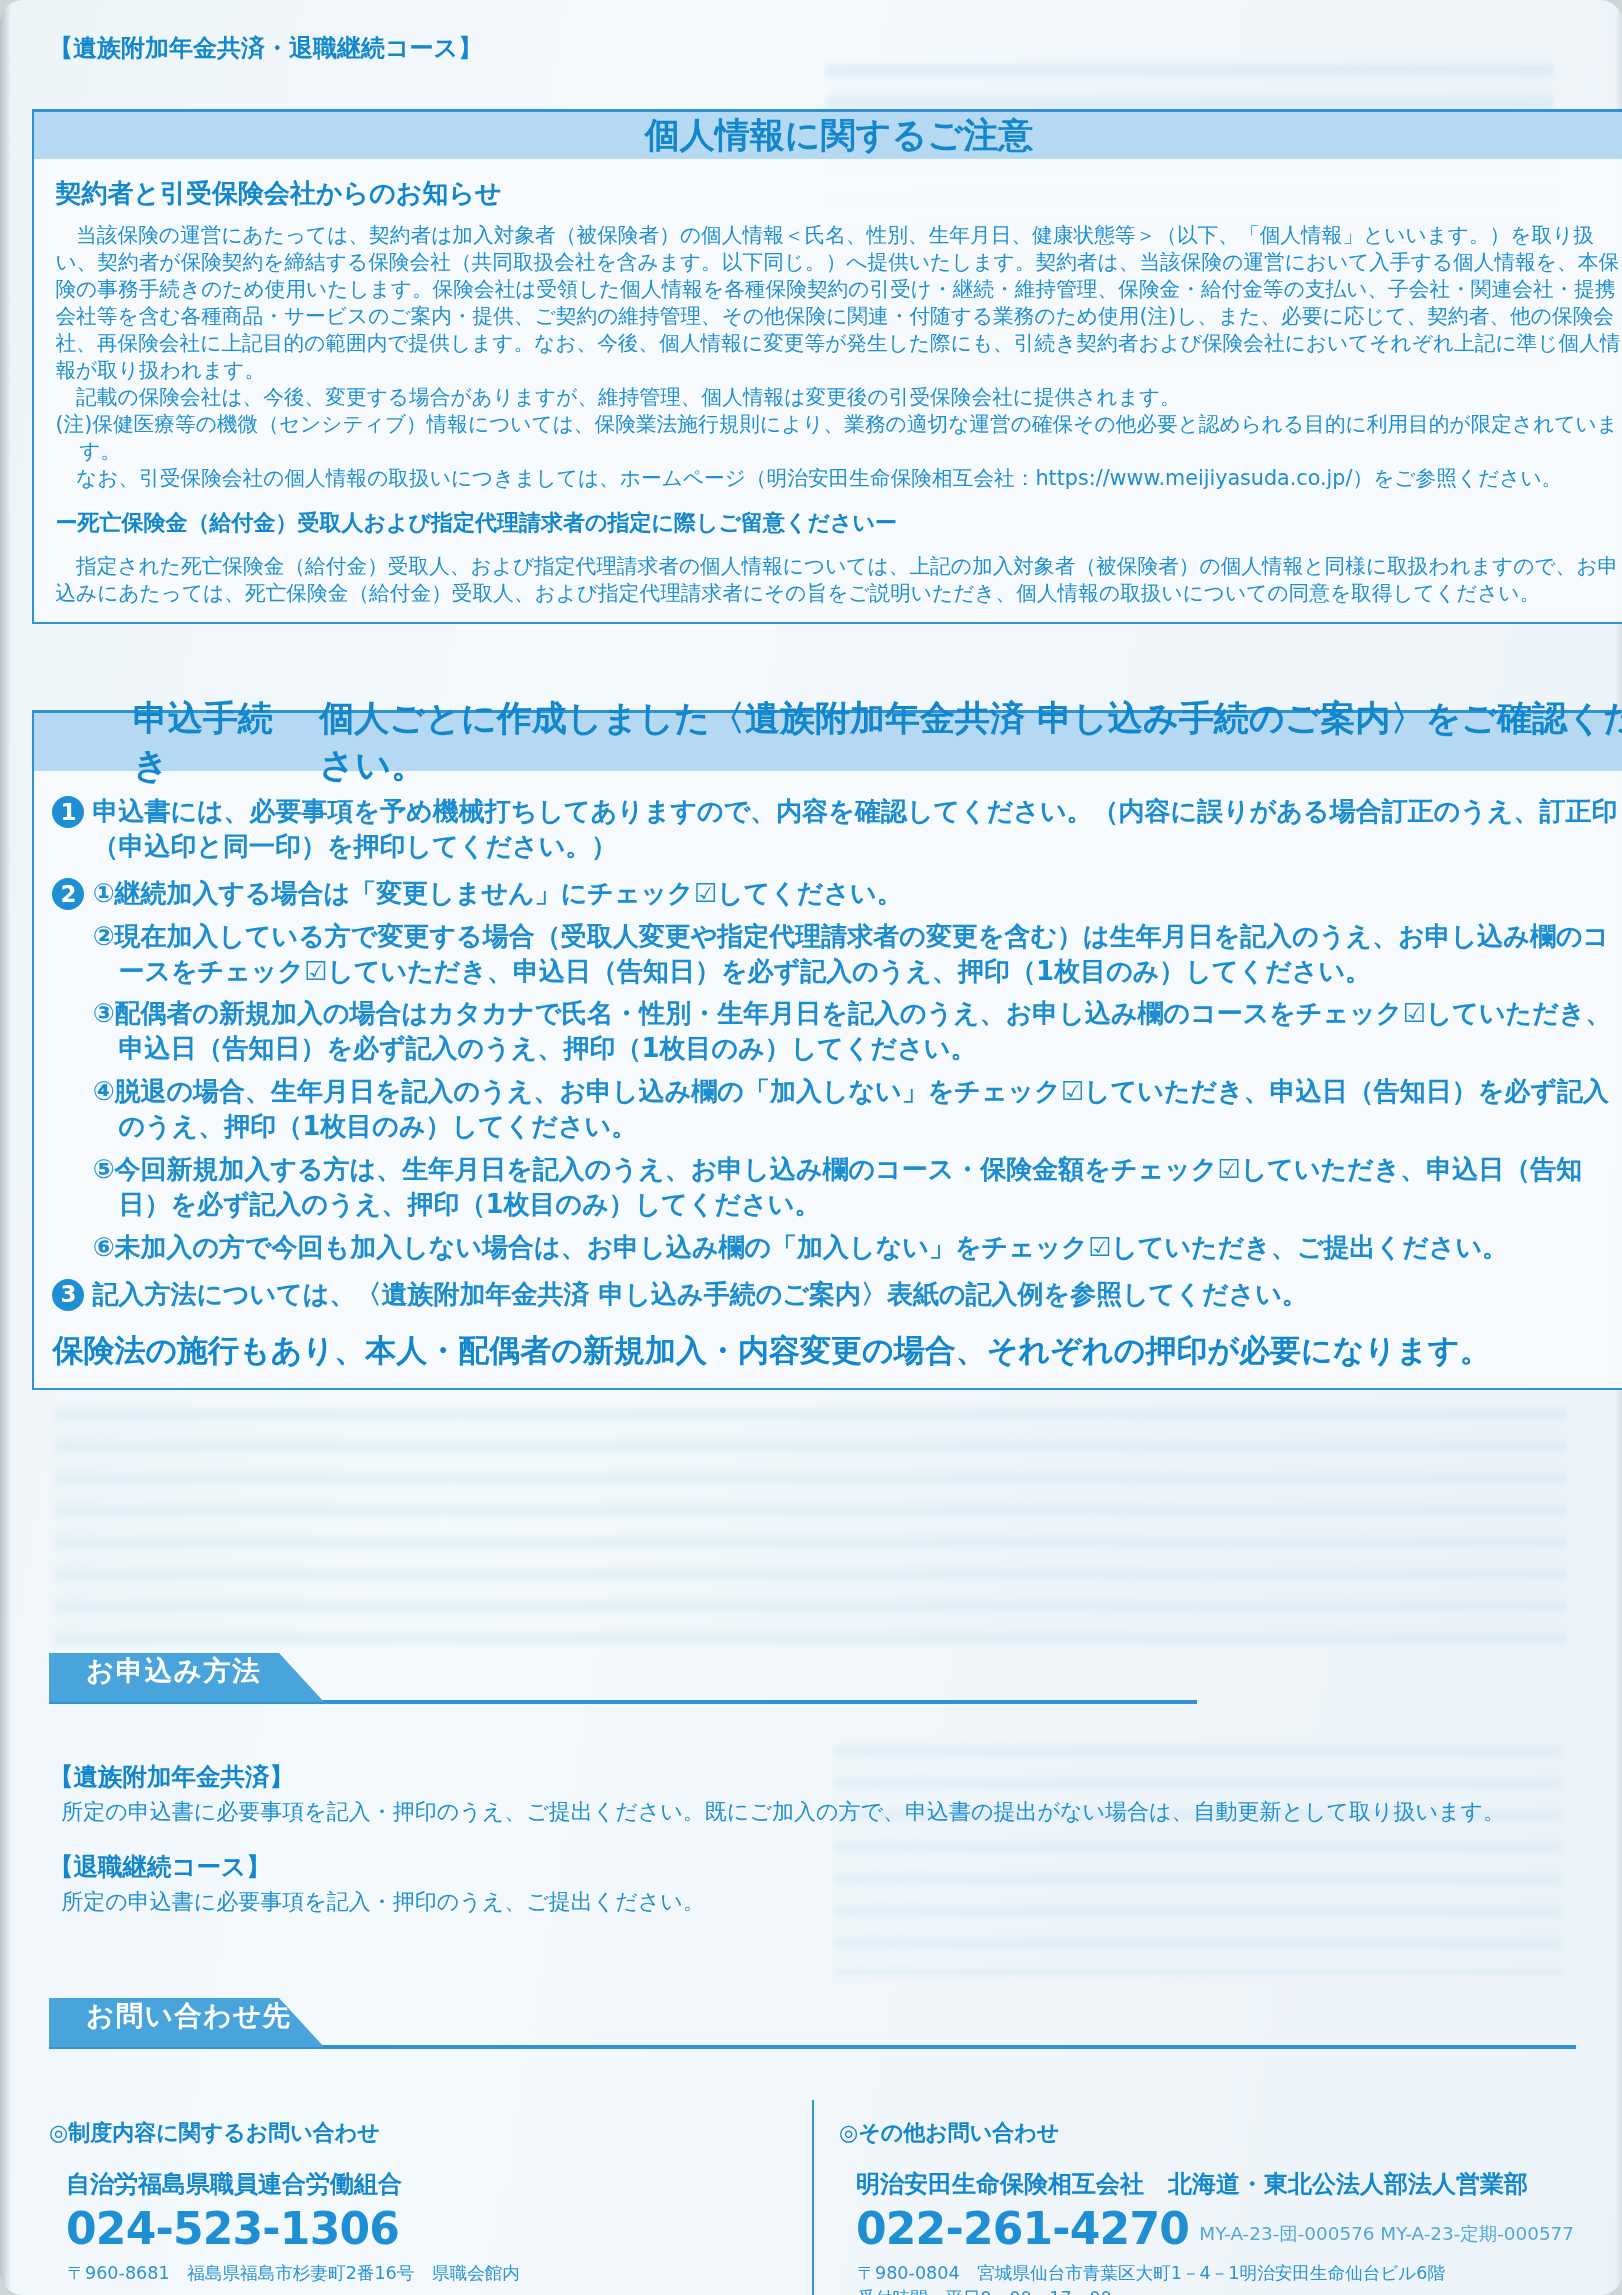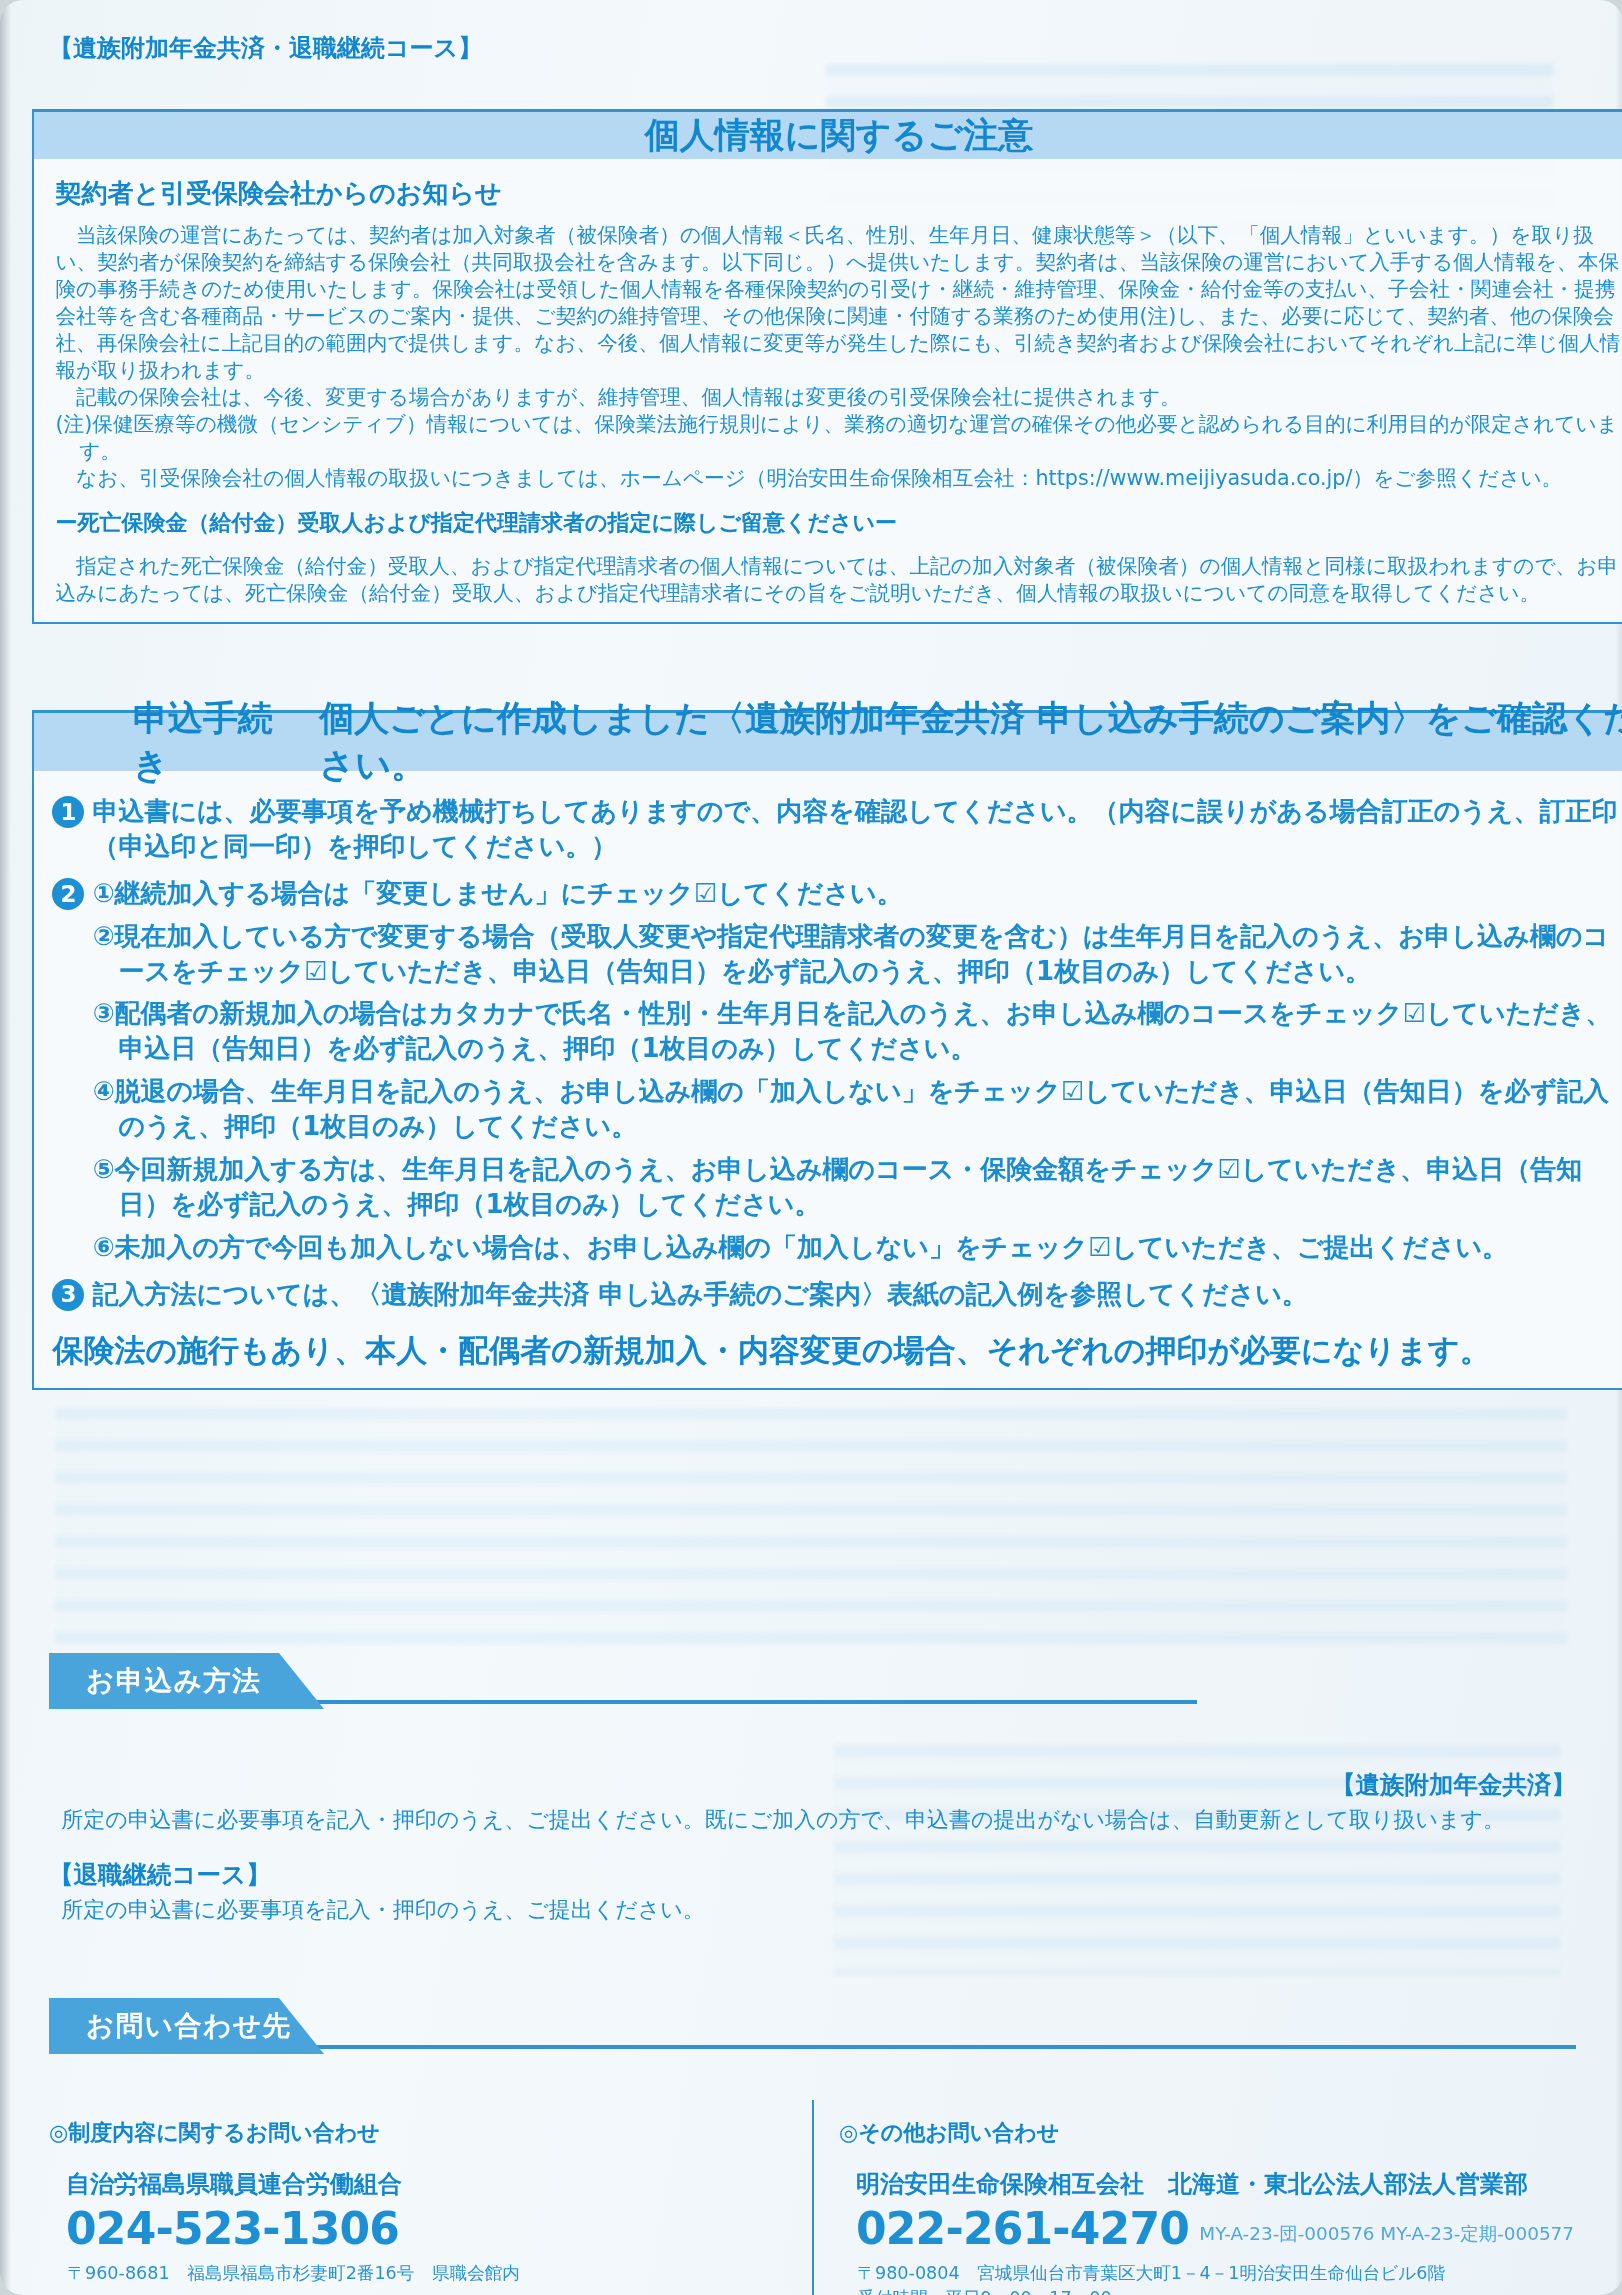--- a/index.html
+++ b/index.html
@@ -47,23 +47,23 @@
   .step-marker{position:absolute;left:0;top:2.3px;width:32px;height:32px;border-radius:50%;
     background:#1e8fd2;color:#ffffff;font-size:23px;font-weight:bold;
     display:flex;align-items:center;justify-content:center;}
   .sub-items{padding-left:40px;}
   .sub-item{font-size:26px;line-height:35px;font-weight:bold;color:#1b8ccf;
     padding-left:1em;text-indent:-1em;margin-top:7.7px;}
   .emphasis{font-size:31px;line-height:41px;font-weight:bold;color:#1287cd;margin:18.4px 0 4.6px 0;}
   
   .ribbon-wrap{position:absolute;left:49px;height:51px;}
   .ribbon-rule{position:absolute;left:0;bottom:0;height:3.8px;background:#2e92d5;}
-  .ribbon-shape{position:absolute;left:0;top:0;width:275px;height:56px;background:#49a4dc;
+  .ribbon-shape{position:absolute;left:0;top:0;width:275px;height:49px;background:#49a4dc;
     clip-path:polygon(0 0, 230px 0, 275px 100%, 0 100%);
-    display:flex;align-items:center;padding-left:37px;box-sizing:border-box;}
+    display:flex;padding-left:37px;box-sizing:border-box;}
   .ribbon-label{font-size:27.5px;font-weight:bold;color:#ffffff;letter-spacing:1.5px;}
   
   .app-section{position:absolute;left:49px;top:1760px;width:1527px;}
   .app-heading{font-size:24.5px;font-weight:bold;color:#1287cd;margin-top:23px;}
   .app-body{font-size:22px;line-height:31px;margin-top:3.1px;padding-left:12.2px;color:#1f8fd2;}
   
   .contact-section{position:absolute;left:49px;top:2100px;width:1527px;display:flex;}
   .contact-col{box-sizing:border-box;padding-top:18.4px;}
   .col-left{width:764px;}
   .col-right{width:764px;border-left:2.3px solid #2e92d5;padding-left:24.5px;}
@@ -133,21 +133,21 @@
   </div>
 
   <div class="ribbon-wrap" style="top:1653px;width:1527px;">
     <div class="ribbon-rule" style="width:1148px;"></div>
     <div class="ribbon-shape">
       <span class="ribbon-label">お申込み方法</span>
     </div>
   </div>
 
   <div class="app-section">
-    <div class="app-heading" style="margin-top:8px;text-align:right;">【遺族附加年金共済】</div>
+    <div class="app-heading" style="margin-top:0;">【遺族附加年金共済】</div>
     <div class="app-body">所定の申込書に必要事項を記入・押印のうえ、ご提出ください。既にご加入の方で、申込書の提出がない場合は、自動更新として取り扱います。</div>
     <div class="app-heading">【退職継続コース】</div>
     <div class="app-body">所定の申込書に必要事項を記入・押印のうえ、ご提出ください。</div>
   </div>
 
   <div class="ribbon-wrap" style="top:1998px;width:1527px;">
     <div class="ribbon-rule" style="width:1527px;"></div>
     <div class="ribbon-shape">
       <span class="ribbon-label">お問い合わせ先</span>
     </div>

